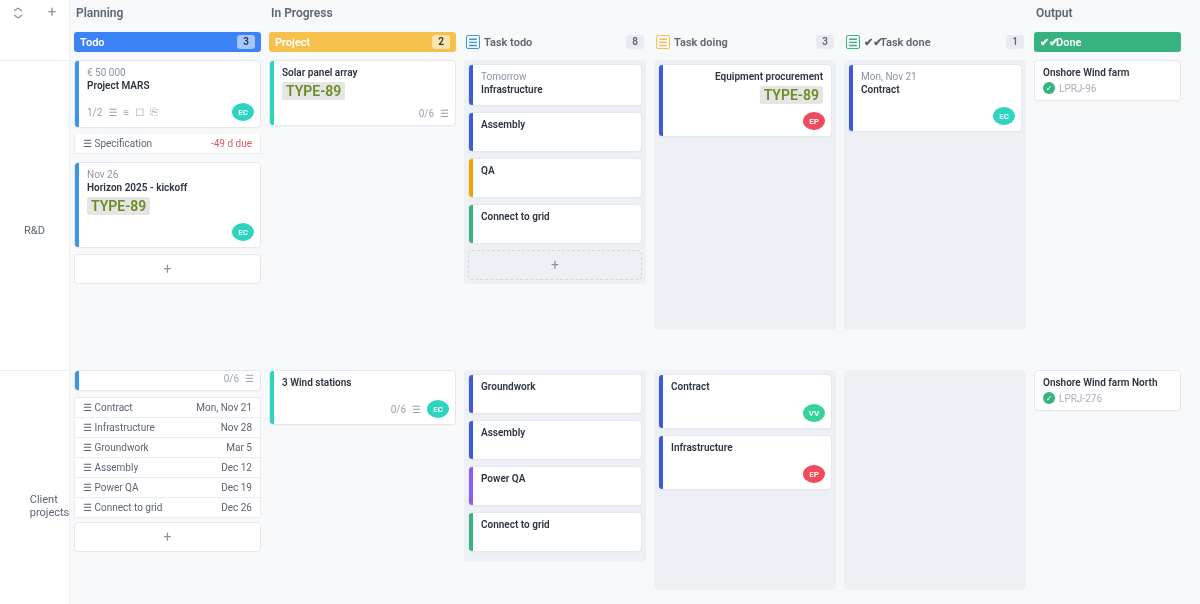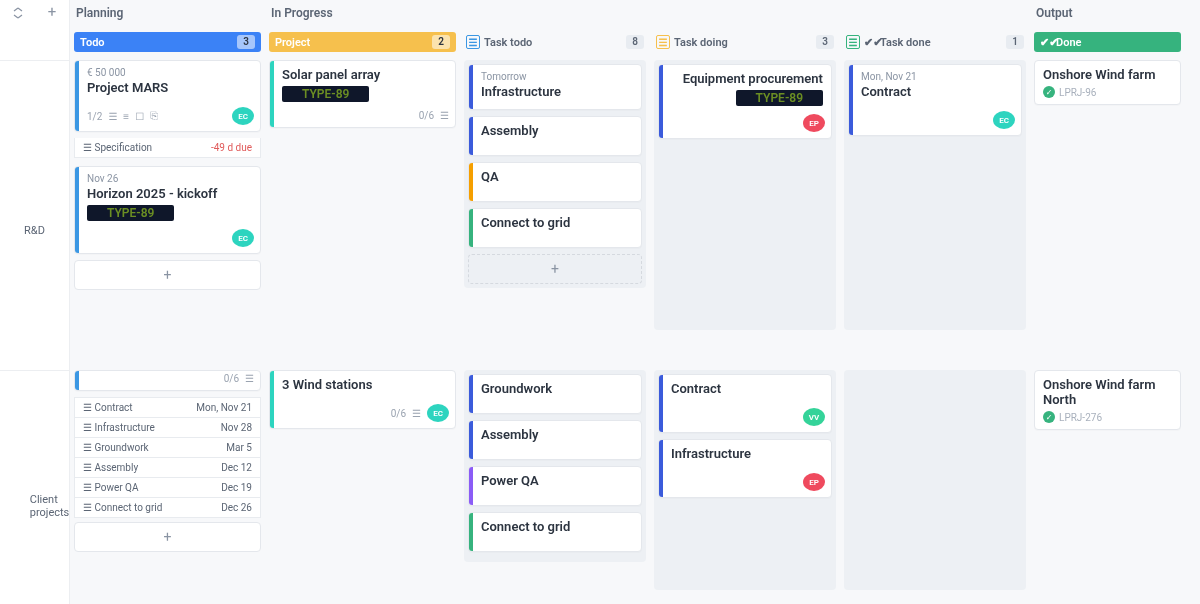--- a/index.html
+++ b/index.html
@@ -120,29 +120,29 @@
     padding: 6px 8px 6px 12px;
   }
   .card-meta-top {
     font-size: 10px;
     color: #8a94a3;
     margin-bottom: 2px;
   }
   .card-title {
     font-weight: 600;
     color: #2c3440;
-    font-size: 13px;
+    font-size: 10px;
     margin-bottom: 4px;
   }
   .type-tag {
     display:inline-block;
-    background: #0f172a;
+    background: #e5e5e5;
     color: #6b8e23;
-    font-size: 12px;
-    padding: 1px 20px;
+    font-size: 14px;
+    padding: 1px 4px;
     border-radius: 2px;
     font-weight:600;
   }
   .card-footer {
     display:flex;
     align-items:center;
     justify-content:flex-end;
     gap:6px;
     padding: 2px 6px 6px 12px;
     color:#9aa3b0;

